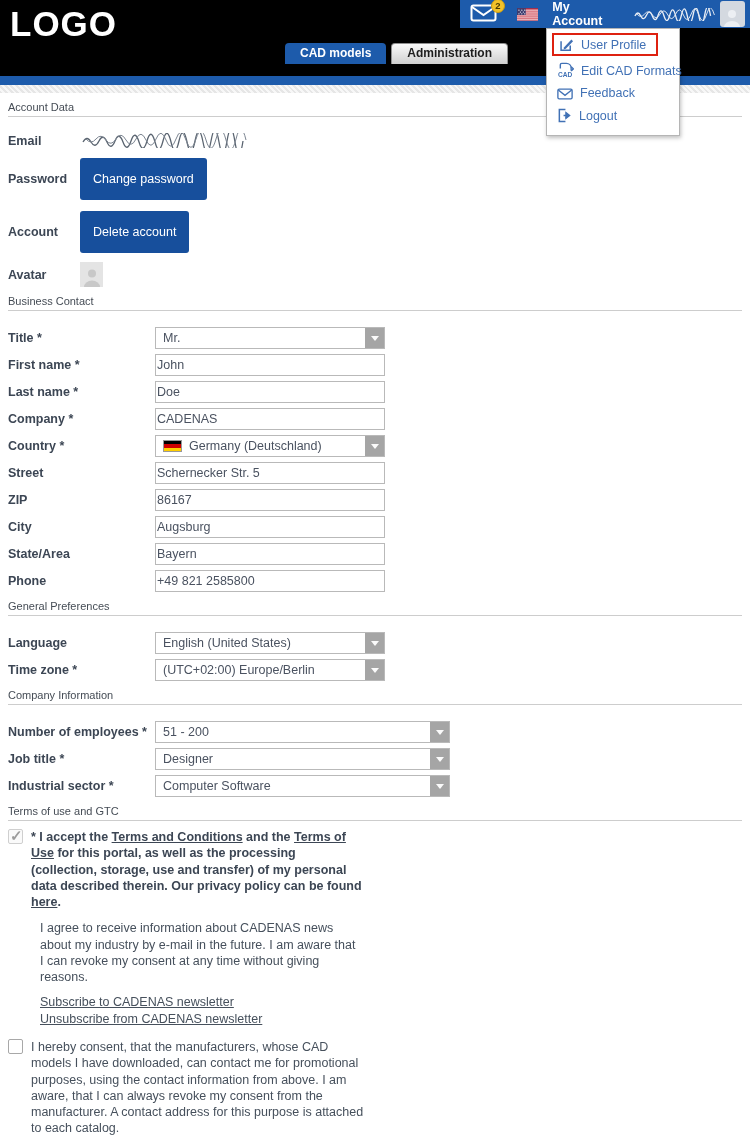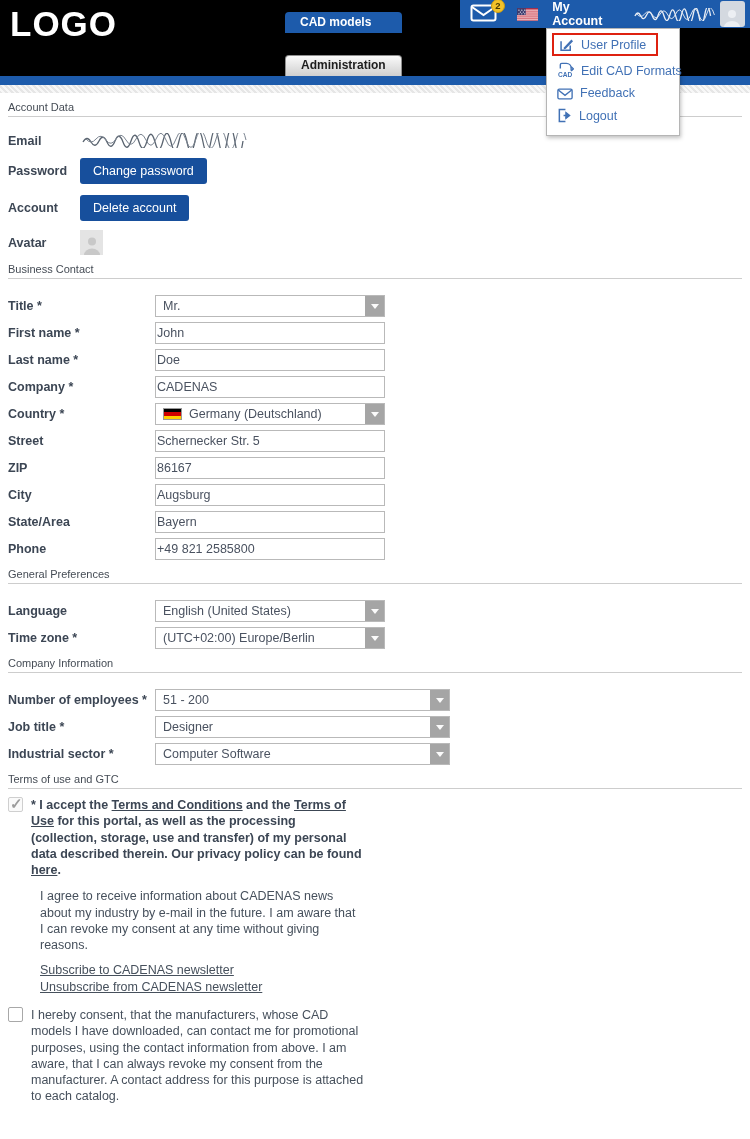--- a/index.html
+++ b/index.html
@@ -8,21 +8,21 @@
 
   
   .header { position:relative; width:750px; height:76px; background:#000; }
   .logo { position:absolute; left:10px; top:4px; color:#fff; font-size:35px; font-weight:bold; letter-spacing:1px; }
   .account-bar { position:absolute; right:0; top:0; width:290px; height:28px; background:#1d5bab; display:flex; align-items:center; }
   .env-wrap { position:relative; margin-left:10px; }
   .badge { position:absolute; top:-5px; right:-8px; width:14px; height:14px; background:#f2c229; border:1px solid #c79a10; border-radius:50%; color:#4a3a00; font-size:9.5px; font-weight:bold; display:flex; align-items:center; justify-content:center; }
   .my-account { color:#fff; font-weight:bold; font-size:12.5px; margin-left:14px; }
   .hdr-scribble { margin-left:12px; }
   .hdr-avatar { margin-left:auto; margin-right:5px; width:26px; height:26px; background:#d4d9e0; border-radius:3px; display:flex; align-items:flex-end; justify-content:center; overflow:hidden; }
-  .tabs { position:absolute; left:285px; bottom:0; display:flex; gap:22px;flex-direction:column; }
+  .tabs { position:absolute; left:285px; bottom:12px; display:flex; gap:5px; }
   .tab { height:21px; line-height:21px; padding:0 15px; font-size:12px; font-weight:bold; border-radius:4px 4px 0 0; cursor:pointer; }
   .tab.active { background:#1d5bab; color:#fff; }
   .tab.inactive { background:linear-gradient(#fafafa,#cfcfcf); color:#1d1d1d; border:1px solid #8f8f8f; border-bottom:none; line-height:19px; }
   .blue-bar { width:750px; height:9px; background:#1d5bab; }
   .hatch { width:750px; height:8px; background:repeating-linear-gradient(45deg,#e6e6e6 0 2px,#f7f7f7 2px 4px); }
 
   
   .menu { position:absolute; left:546px; top:28px; width:134px; background:#fff; border:1px solid #b5b5b5; box-shadow:1px 2px 4px rgba(0,0,0,.25); padding:2px 0 8px; z-index:20; }
   .mi { display:flex; align-items:flex-end; gap:7px; padding:4px 10px; color:#4171b5; font-size:12.5px; cursor:pointer; white-space:nowrap; }
   .mi.highlight { border:2px solid #de2110; margin:2px 0 2px 5px; width:106px; padding:2px 5px; }
@@ -32,21 +32,21 @@
   .content { padding:0 8px; }
   .sec-title { font-size:11px; font-weight:400; color:#454c55; margin-top:8px; }
   .sec-hr { border:0; border-top:1px solid #cdcdcd; margin:3px 0 0; }
 
   .acct-row { display:flex; align-items:center; }
   .acct-label { width:72px; font-weight:bold; color:#3c4654; flex:none; }
   .row-email { margin:16px 0 10px; }
   .row-password { margin-bottom:11px; }
   .row-account { margin-bottom:9px; }
   .row-avatar { margin-bottom:3px; }
-  .btn-blue { background:#174f9c; color:#fff; border:none; border-radius:3px; padding:6px 13px; font-size:12.5px; font-family:"Liberation Sans",sans-serif; cursor:pointer; }
+  .btn-blue { background:#174f9c; color:#fff; border:none; border-radius:3px; padding:14px 13px; font-size:12.5px; font-family:"Liberation Sans",sans-serif; cursor:pointer; }
   .avatar-sm { width:23px; height:25px; background:#e4e4e4; display:flex; align-items:flex-end; justify-content:center; overflow:hidden; }
 
   .frow { display:flex; align-items:center; margin-bottom:5px; }
   .frow-first { margin-top:16px; }
   .flabel { width:147px; font-weight:bold; color:#3c4654; flex:none; padding-right:4px; }
   .tinput { height:22px; border:1px solid #b9b9b9; background:#fff; padding:0 1px; font-size:12.5px; color:#4a5260; font-family:"Liberation Sans",sans-serif; }
   .selectbox { position:relative; height:22px; border:1px solid #b9b9b9; background:#fff; display:flex; align-items:center; padding:0 26px 0 7px; color:#4a5260; cursor:pointer; }
   .w230 { width:230px; } .w295 { width:295px; }
   .arrow-btn { position:absolute; right:0; top:0; bottom:0; width:20px; background:#a5a5a5; border-left:1px solid #fff; display:flex; align-items:center; justify-content:center; cursor:pointer; }
   .arrow-btn::after { content:""; border-left:4px solid transparent; border-right:4px solid transparent; border-top:5px solid #fbfbfb; }

